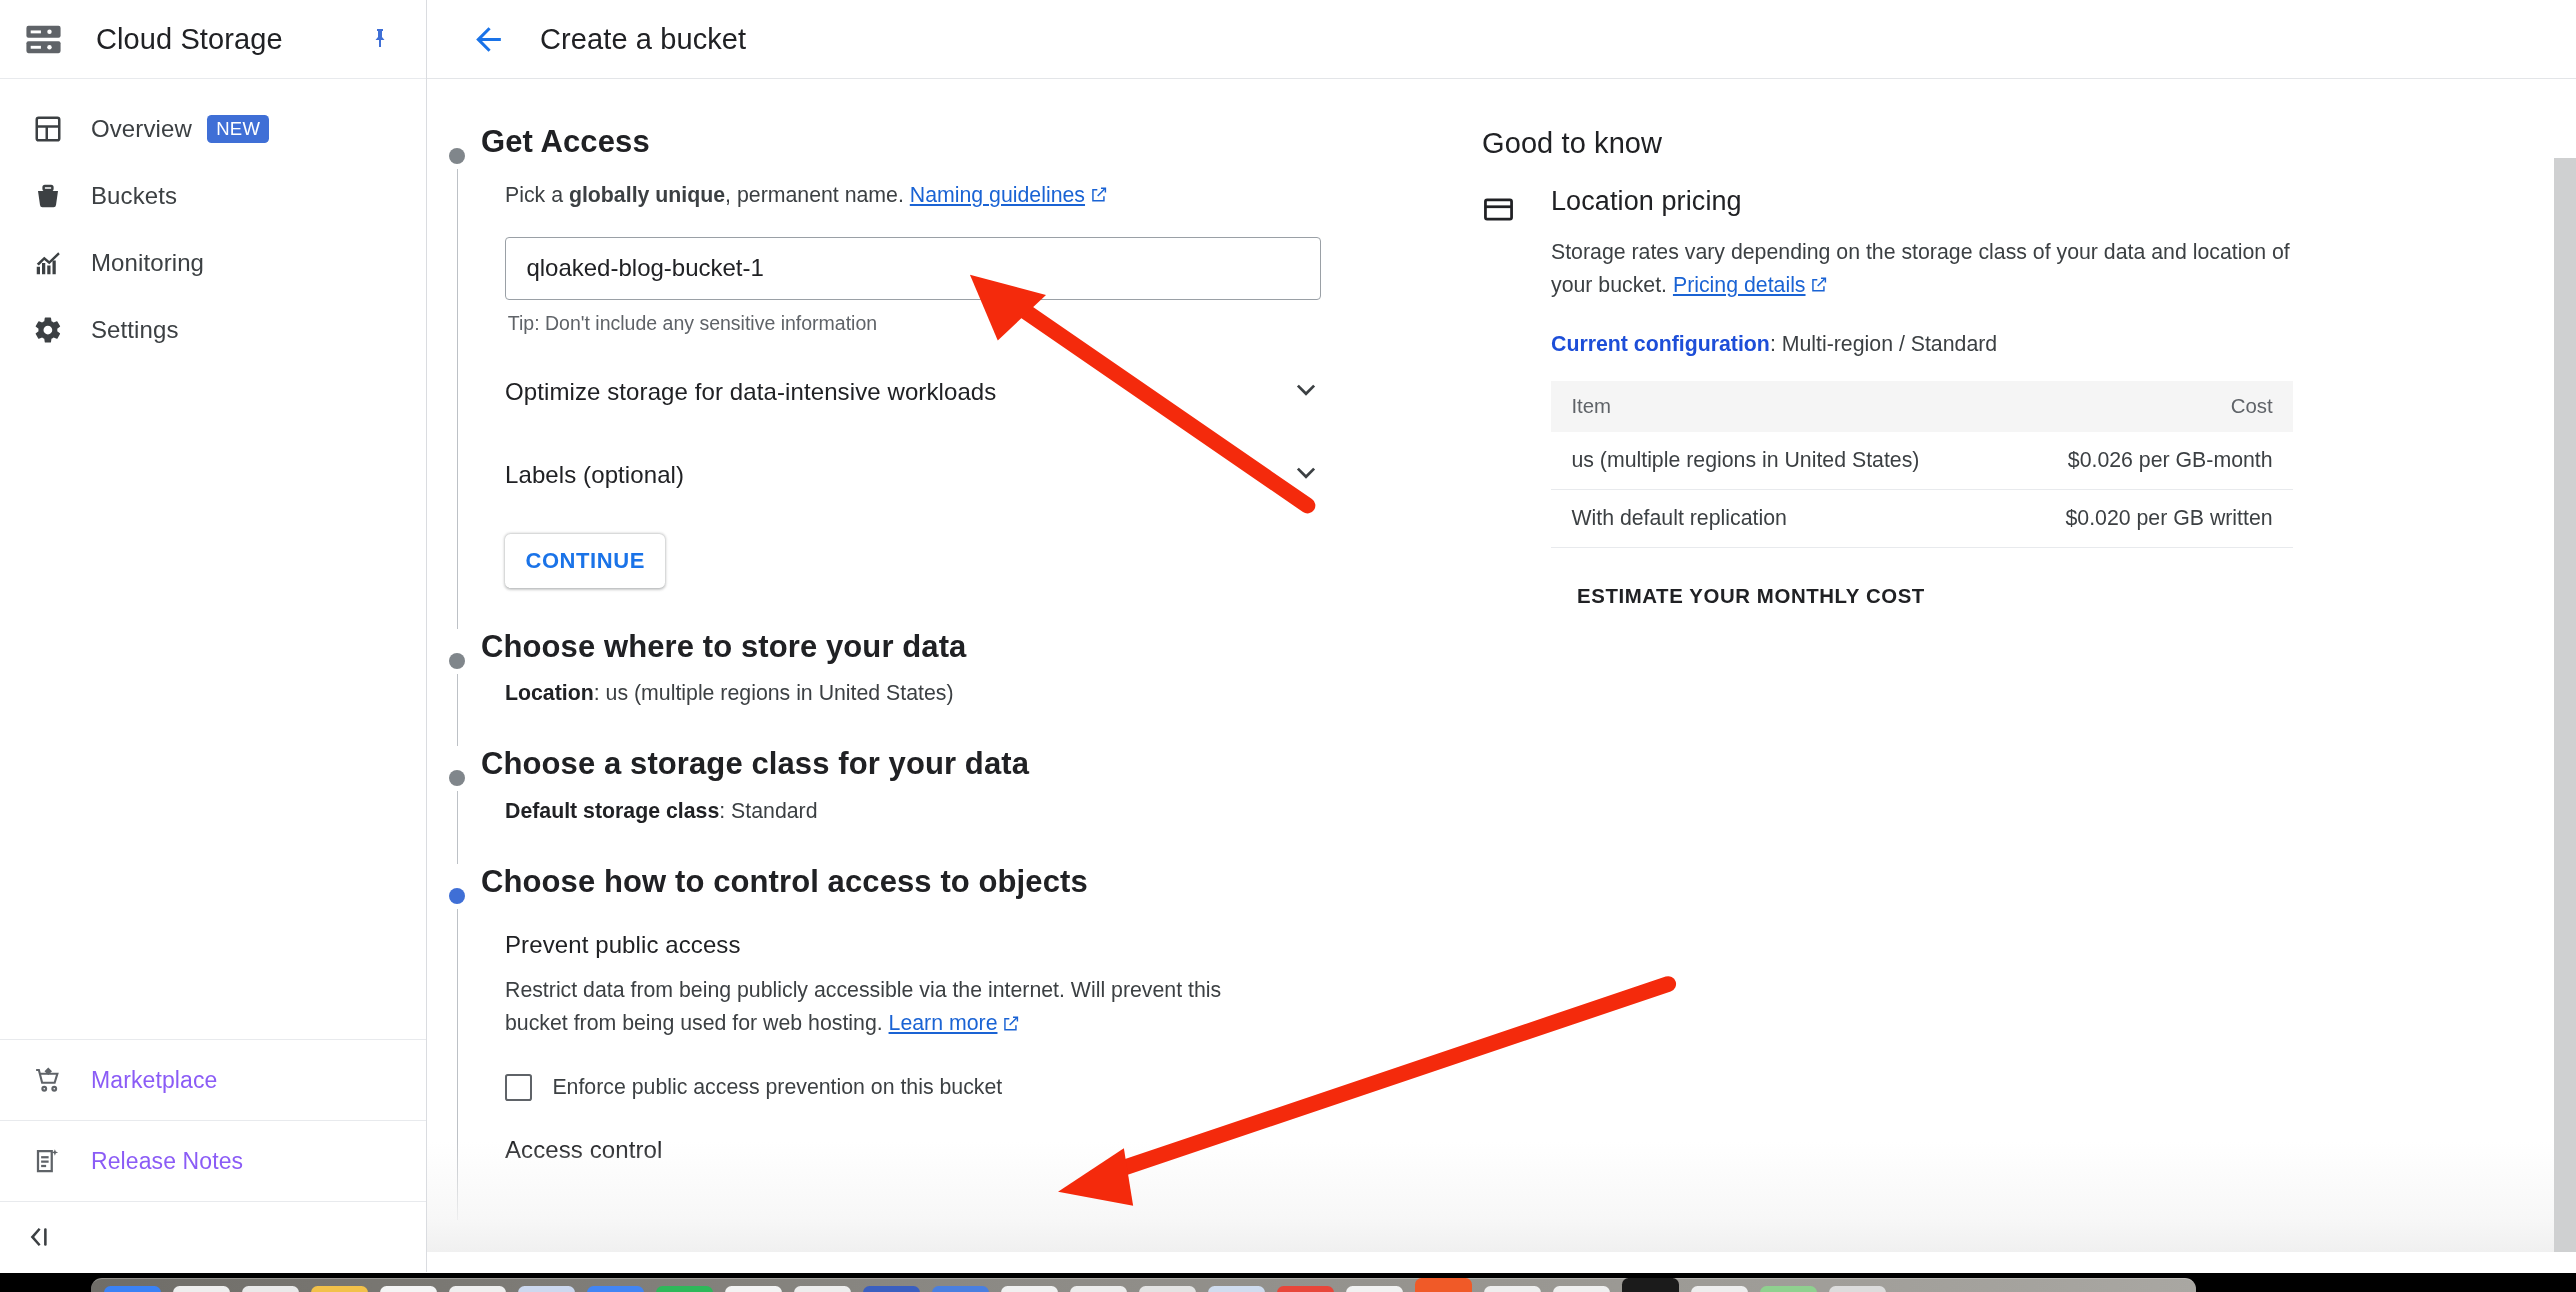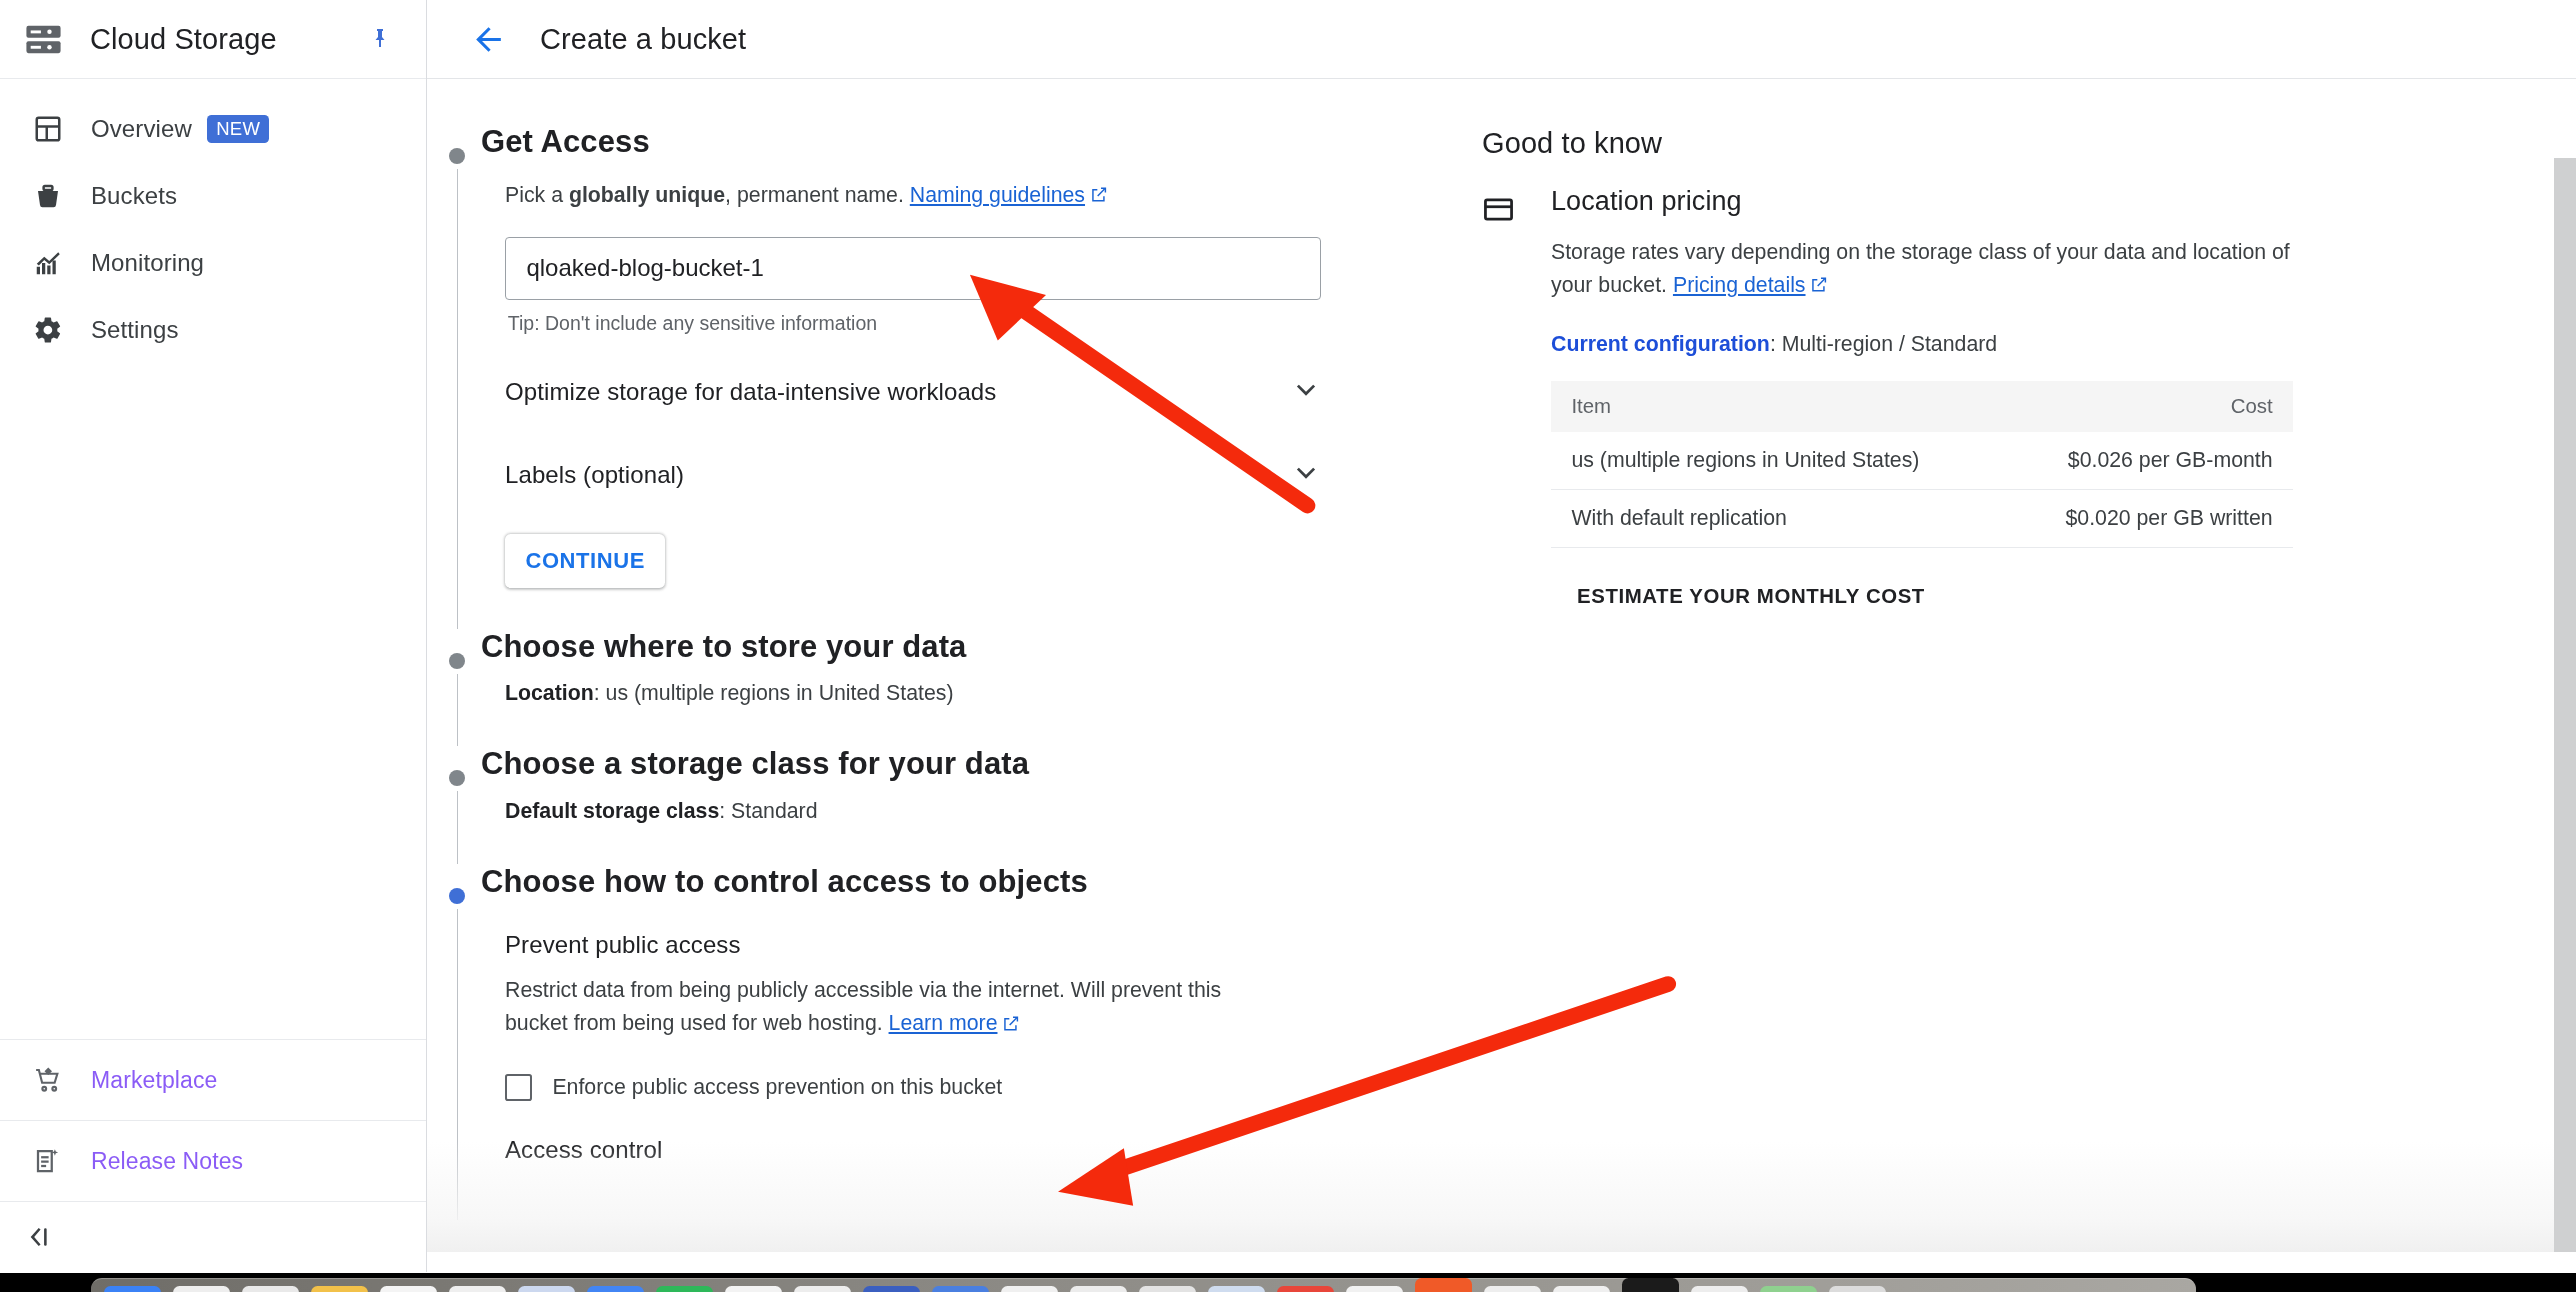--- a/index.html
+++ b/index.html
@@ -16,21 +16,21 @@
   .sidebar {
     width: 427px; height: 1272px;
     background: #ffffff;
     border-right: 0.9px solid #dadce0;
     display: flex; flex-direction: column;
     position: relative; flex: 0 0 427px;
   }
   .sb-header {
     height: 79px; display: flex; align-items: center;
     padding: 0 30px 0 22px; border-bottom: 0.9px solid #e8eaed;
-    gap: 3px;
+    gap: 9px;
   }
   .sb-logo { width: 43px; height: 43px; display:flex; align-items:center; justify-content:center; flex:0 0 43px; }
   .sb-title { font-size: 29px; color: #202124; margin-left: 22px; flex: 1; letter-spacing: 0.1px; font-weight: 400; }
   .pin-icon { width: 32px; height: 32px; display:flex; align-items:center; justify-content:center; }
 
   .sb-nav { padding-top: 16.7px; flex: 0 0 auto; }
   .sb-item {
     display: flex; align-items: center;
     height: 67px; padding: 0 22px 0 26px; cursor: pointer;
   }

